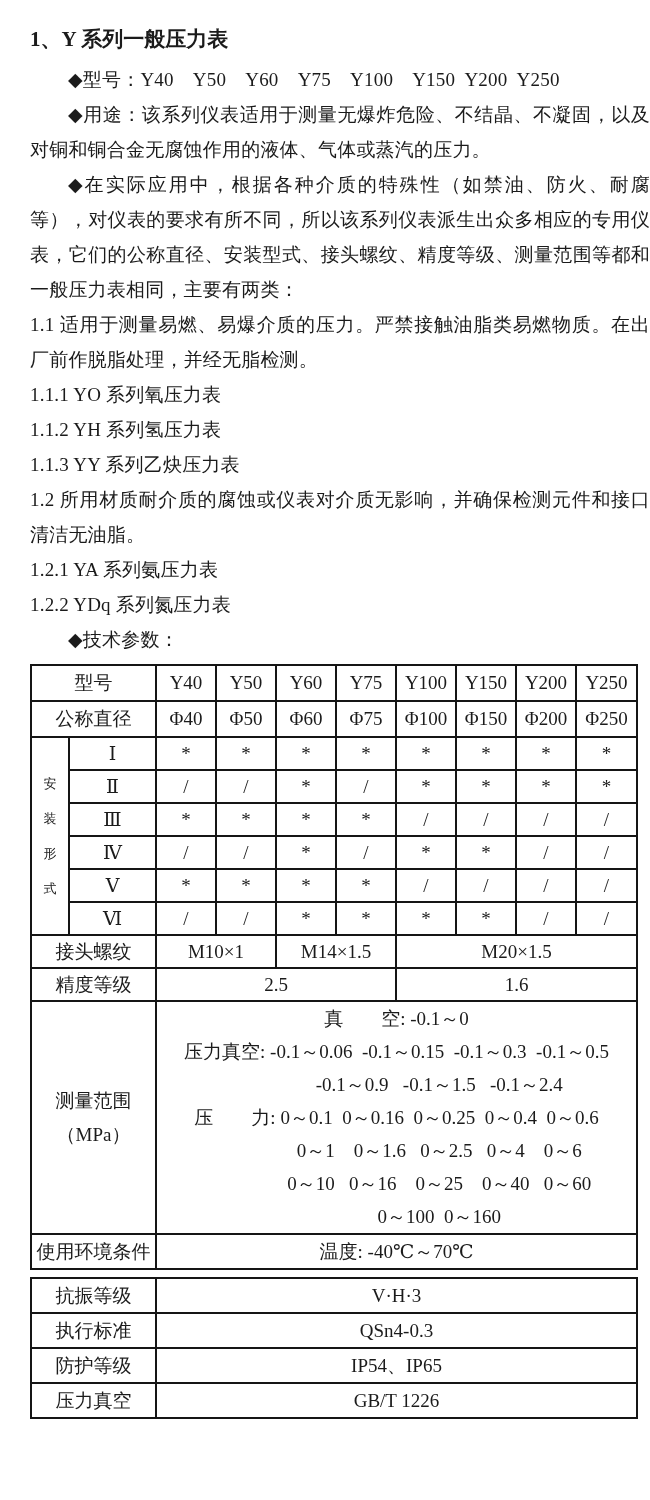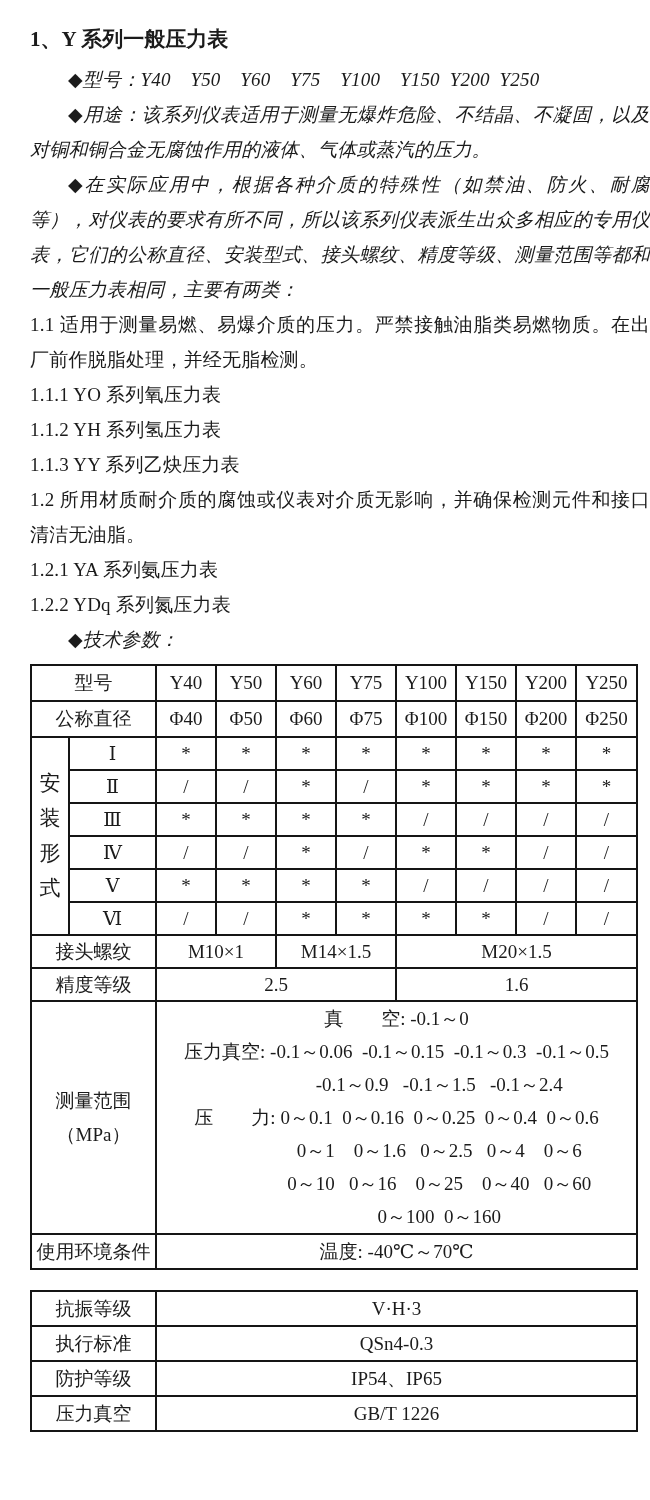--- a/index.html
+++ b/index.html
@@ -10,47 +10,47 @@
   }
   .page { padding:24px 0 0 30px; }
   .title {
     font-size:21px; font-weight:bold; line-height:30px;
     margin:0 0 8px 0;
   }
   .para {
     margin:0; font-size:19px; line-height:35px;
     text-align:justify; letter-spacing:0.2px;
   }
-  .para.indent { text-indent:2em;font-style:italic; }
+  .para.indent { text-indent:2em; }
   .para.pre { white-space:pre; text-align:left; overflow:hidden; }
 
   table.spec {
     border-collapse:collapse; table-layout:fixed;
     width:606px; margin-top:7px;
   }
   table.spec td {
     border:2px solid #151515; font-size:19px;
     text-align:center; vertical-align:middle; padding:0;
     overflow:hidden;
   }
   tr.rh td { height:34px;text-align:center; }          
   tr.rm td { height:31px; }          
   tr.re td { height:33px; }          
   td.vstrip { vertical-align:top; padding-top:5px; }
   .vtext {
     width:21px; margin:0 auto; word-break:break-all;
-    line-height:35px; font-size:21px; text-align:center;
+    line-height:35px; font-size:13px; text-align:center;
   }
   td.range-label { vertical-align:top; padding-top:7px; }
   td.range-label div { line-height:34px; }
   td.range-cell {
     text-align:left; vertical-align:top; padding:4px 2px 4px 9px;
   }
   td.range-cell div { white-space:pre; line-height:33px; }
-  table.spec2 { margin-top:20px; }
+  table.spec2 { margin-top:7px; }
   td.note-cell { text-align:left; padding:0 0 0 8px; height:33px; }
 </style>
 </head>
 <body>
 
 <div class="page">
 
   <h1 class="title">1、Y 系列一般压力表</h1>
 
   <p class="para indent pre">◆型号：Y40    Y50    Y60    Y75    Y100    Y150  Y200  Y250</p>

